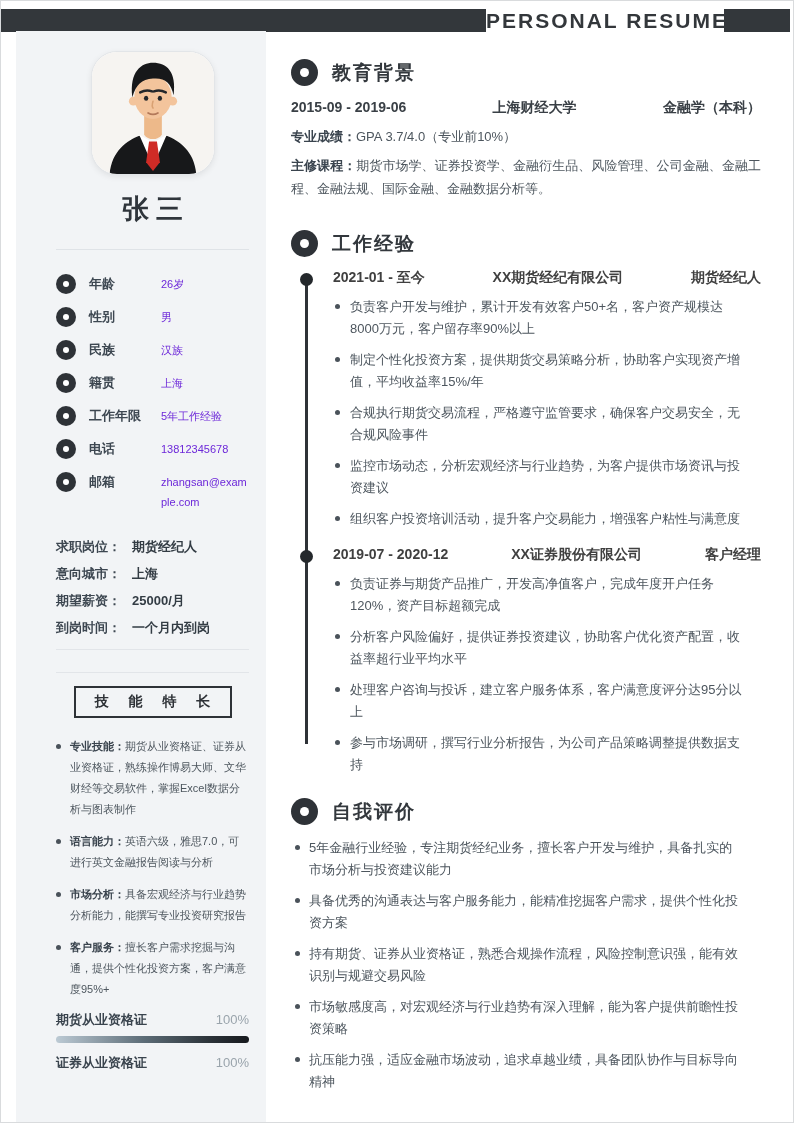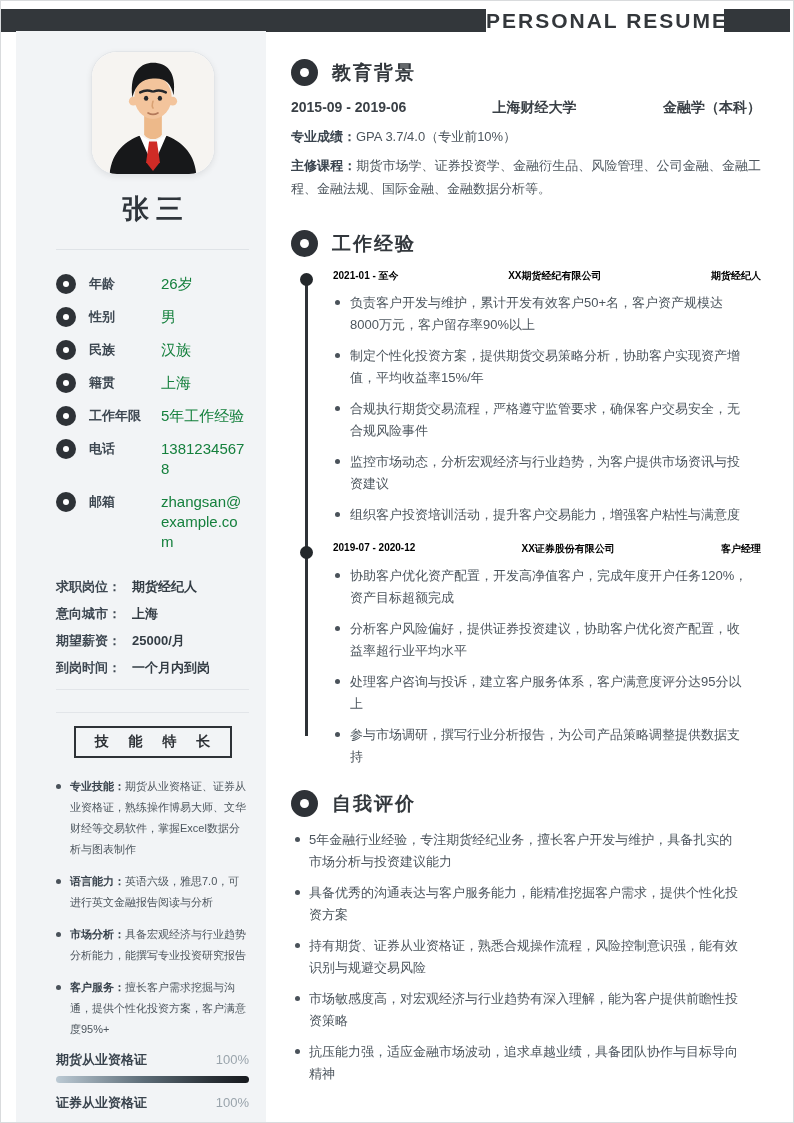--- a/index.html
+++ b/index.html
@@ -41,21 +41,21 @@
   .info-row { display:flex; align-items:flex-start; margin-bottom:13px; }
   .dot-icon {
     flex:none; width:20px; height:20px; border-radius:50%;
     background:#2e3237; position:relative; margin-top:0;
   }
   .dot-icon::after {
     content:""; position:absolute; left:7px; top:7px; width:6px; height:6px;
     border-radius:50%; background:#ffffff;
   }
   .info-label { width:72px; margin-left:13px; font-size:13px; font-weight:bold; color:#3d4751; line-height:20px; }
-  .info-value { width:88px; font-size:15px; color:#15803d; line-height:20px; word-break:break-all; }
+  .info-value { width:88px; font-size:11px; color:#6d28d9; line-height:20px; word-break:break-all; }
 
   .intent { margin-top:26px; }
   .intent-row { display:flex; margin-bottom:9px; }
   .intent-label { width:76px; font-size:13px; font-weight:bold; color:#3d4751; }
   .intent-value { font-size:13px; font-weight:bold; color:#333c44; }
 
   .sep1 { border-top:1px solid #e2e5e9; margin-top:12px; }
   .sep2 { border-top:1px solid #e2e5e9; margin-top:22px; }
 
   .skills-box {
@@ -97,21 +97,21 @@
   .edu-line b { color:#3a444e; }
   .edu-courses { margin-top:7px; font-size:13px; line-height:23px; color:#4d565e; text-align:justify; }
   .edu-courses b { color:#3a444e; }
 
   .work-sec { margin-top:30px; }
   .timeline { position:relative; margin-top:12px; }
   .tl-line { position:absolute; left:14px; top:10px; bottom:32px; width:3px; background:#2e3237; }
   .job { position:relative; padding-left:42px; }
   .job + .job { margin-top:16px; }
   .job-dot { position:absolute; left:9px; top:4px; width:13px; height:13px; border-radius:50%; background:#24282c; }
-  .job-head { display:flex; justify-content:space-between; font-size:10px; font-weight:bold; color:#000000;text-align:center; }
+  .job-head { display:flex; justify-content:space-between; font-size:14px; font-weight:bold; color:#404040;text-align:center; }
   .jb { display:flex; margin-top:9px; }
   .jb .mini-dot { margin:8px 10px 0 2px; }
   .jb-text { font-size:13px; line-height:22px; color:#4d565e; max-width:400px; }
 
   .eval-sec { margin-top:22px; }
   .eval-list { margin-top:12px; }
   .ev { display:flex; margin-top:9px; }
   .ev .mini-dot { margin:8px 9px 0 4px; }
   .ev-text { font-size:13px; line-height:22px; color:#4d565e; max-width:436px; }
 </style>
@@ -308,21 +308,21 @@
 
         <div class="job">
           <span class="job-dot"></span>
           <div class="job-head">
             <span>2019-07 - 2020-12</span>
             <span>XX证券股份有限公司</span>
             <span>客户经理</span>
           </div>
           <div class="jb">
               <span class="mini-dot"></span>
-              <span class="jb-text">协助客户优化资产配置，开发高净值客户，完成年度开户任务120%，资产目标超额完成</span>
+              <span class="jb-text">负责证券与期货产品推广，开发高净值客户，完成年度开户任务120%，资产目标超额完成</span>
             </div>
           <div class="jb">
               <span class="mini-dot"></span>
               <span class="jb-text">分析客户风险偏好，提供证券投资建议，协助客户优化资产配置，收益率超行业平均水平</span>
             </div>
           <div class="jb">
               <span class="mini-dot"></span>
               <span class="jb-text">处理客户咨询与投诉，建立客户服务体系，客户满意度评分达95分以上</span>
             </div>
           <div class="jb">

